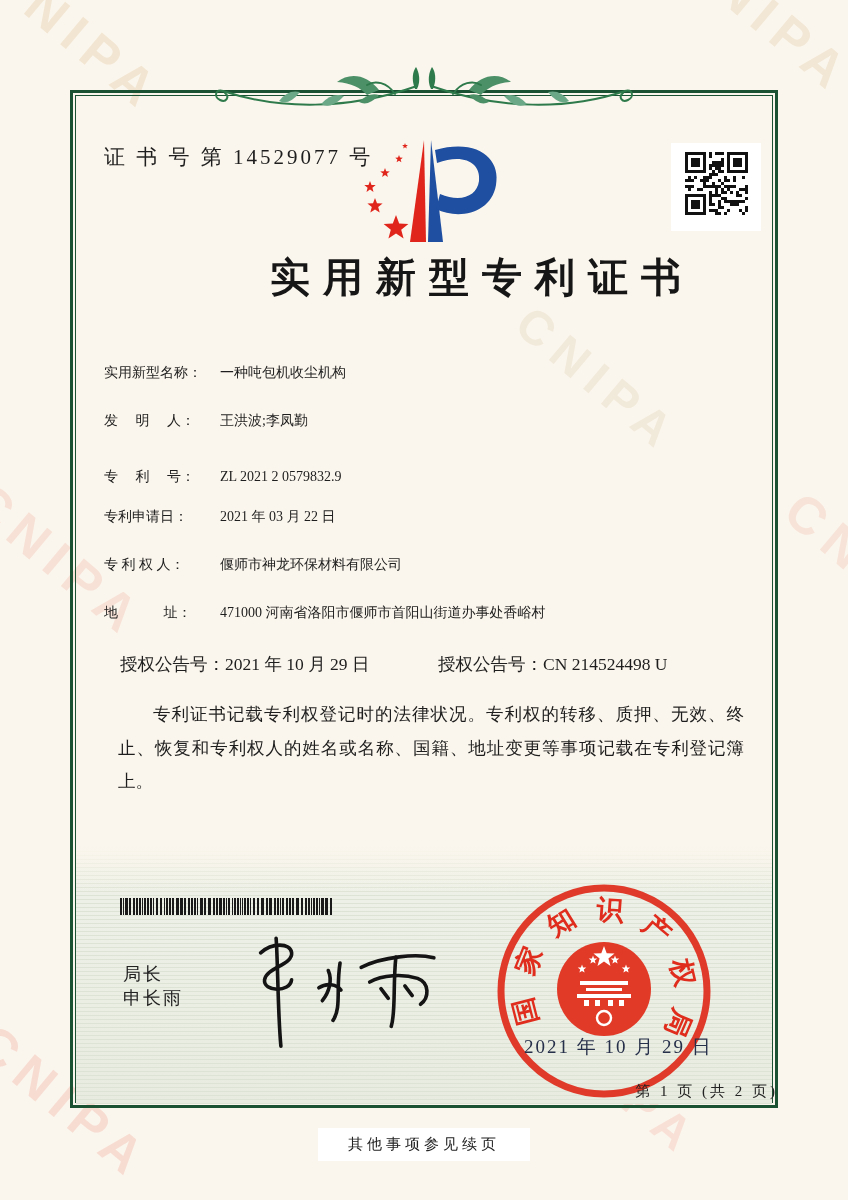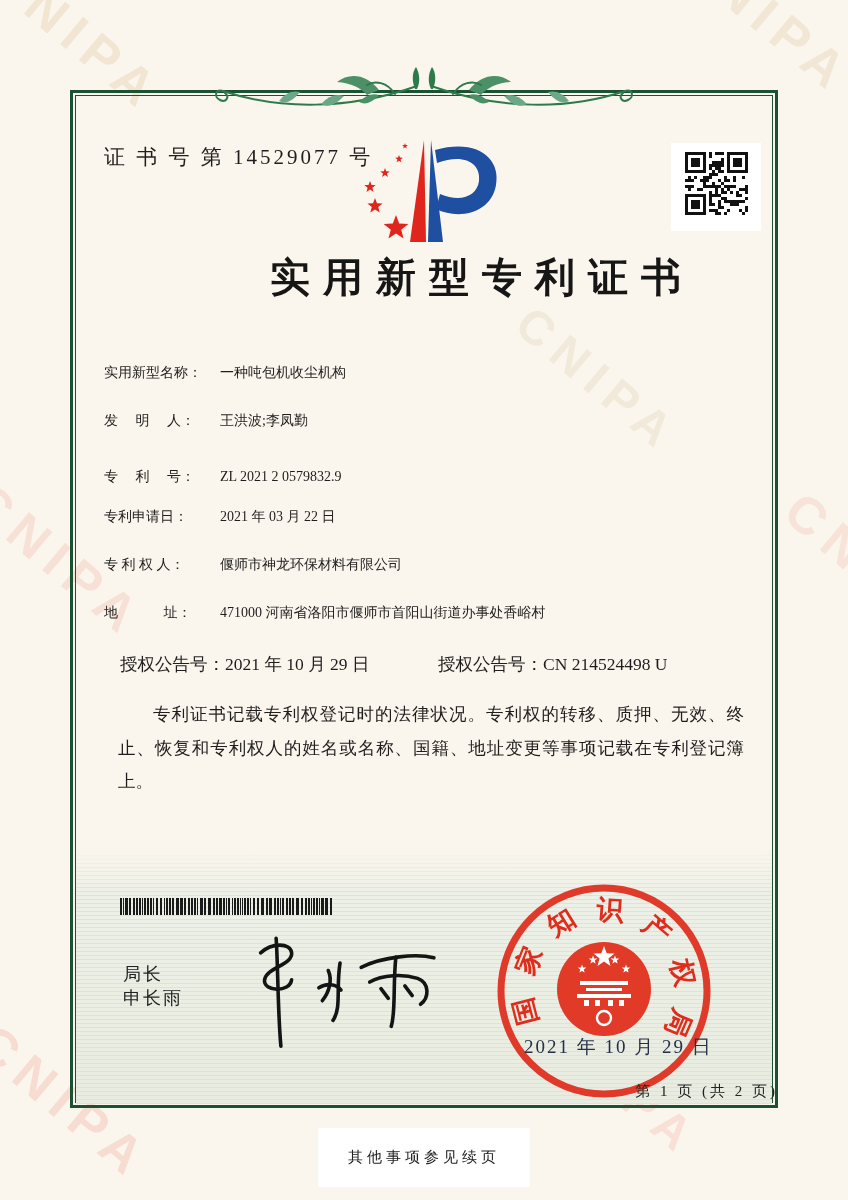--- a/index.html
+++ b/index.html
@@ -75,21 +75,21 @@
   .seal-date{
     position:absolute;left:524px;top:1034px;z-index:4;font-size:19px;
     letter-spacing:2px;color:#27304a;white-space:nowrap;
   }
   .page-footer{
     position:absolute;left:70px;top:1082px;width:708px;text-align:right;
     font-size:15px;letter-spacing:3px;z-index:4;color:#222;
   }
   .continuation{
     position:absolute;left:50%;top:1128px;transform:translateX(-50%);
-    background:#ffffff;padding:20px 30px;font-size:15px;letter-spacing:4px;
+    background:#ffffff;padding:7px 30px;font-size:15px;letter-spacing:4px;
     z-index:2;color:#222;
   }
 </style>
 </head>
 <body>
 
 <div class="page">
 
   <div class="wm wm1">CNIPA</div>
   <div class="wm wm2">CNIPA</div>

